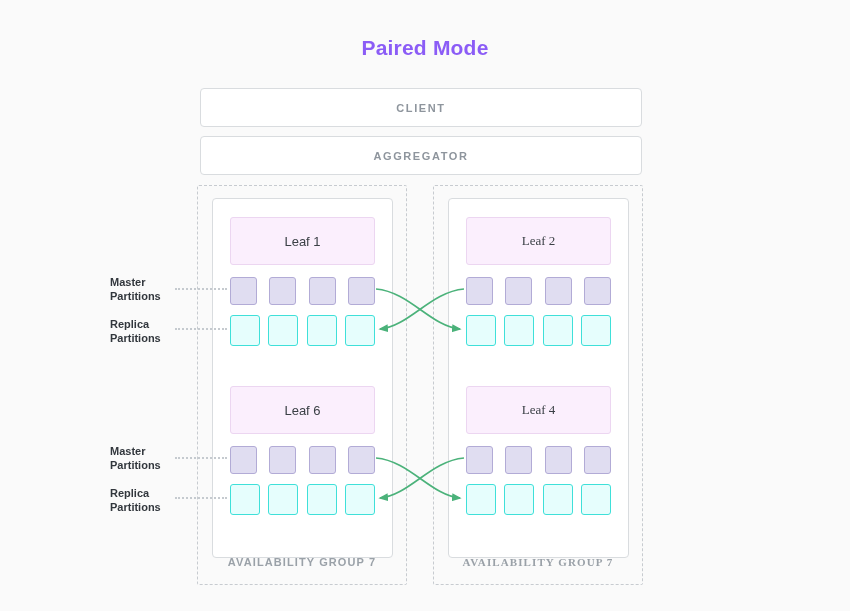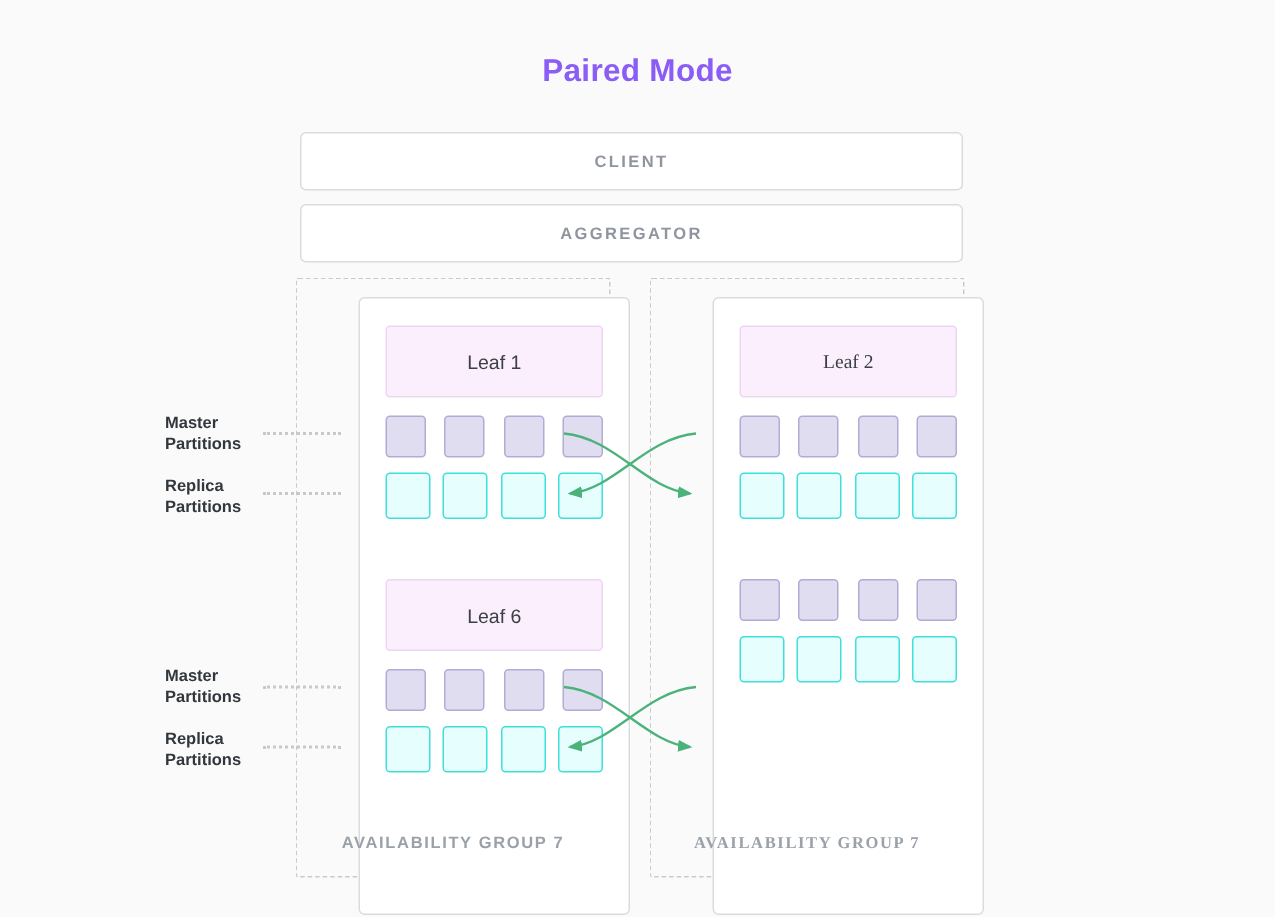--- a/index.html
+++ b/index.html
@@ -25,22 +25,22 @@
     position:absolute; top:185px; width:210px; height:400px;
     border:1px dashed #c7cbd0; border-radius:2px;
   }
   .g1 { left:197px; }
   .g2 { left:433px;font-family:Liberation Serif, serif; }
   .group-label {
     position:absolute; bottom:16px; left:0; width:100%; text-align:center;
     font-size:11px; font-weight:700; letter-spacing:1.1px; color:#9aa1a8;
   }
   .leafbox {
-    position:absolute; left:14px; top:12px; width:181px; height:412px;
-    background:#ffffff; border:1px solid #d9dcdf; border-radius:4px;margin-left:27px;
+    position:absolute; left:14px; top:12px; width:181px; height:360px;
+    background:#ffffff; border:1px solid #d9dcdf; border-radius:4px;
   }
   .leaf-section { position:absolute; left:17px; width:145px; }
   .s1 { top:18px; }
   .s2 { top:187px; }
   .leaf-title {
     height:48px; background:var(--leaf-fill,#fbeffd);
     border:1px solid var(--leaf-border,#ecd6f1); border-radius:3px;
     display:flex; align-items:center; justify-content:center;
     font-size:13px; color:#3b4046; margin-bottom:12px;
   }
@@ -131,20 +131,21 @@
           <span class="sq m"></span>
         </div>
         <div class="prow replicas">
           <span class="sq r"></span>
           <span class="sq r"></span>
           <span class="sq r"></span>
           <span class="sq r"></span>
         </div>
       </div>
       <div class="leaf-section s2">
+        <div class="leaf-title">Leaf 4</div>
         <div class="prow masters">
           <span class="sq m"></span>
           <span class="sq m"></span>
           <span class="sq m"></span>
           <span class="sq m"></span>
         </div>
         <div class="prow replicas">
           <span class="sq r"></span>
           <span class="sq r"></span>
           <span class="sq r"></span>

